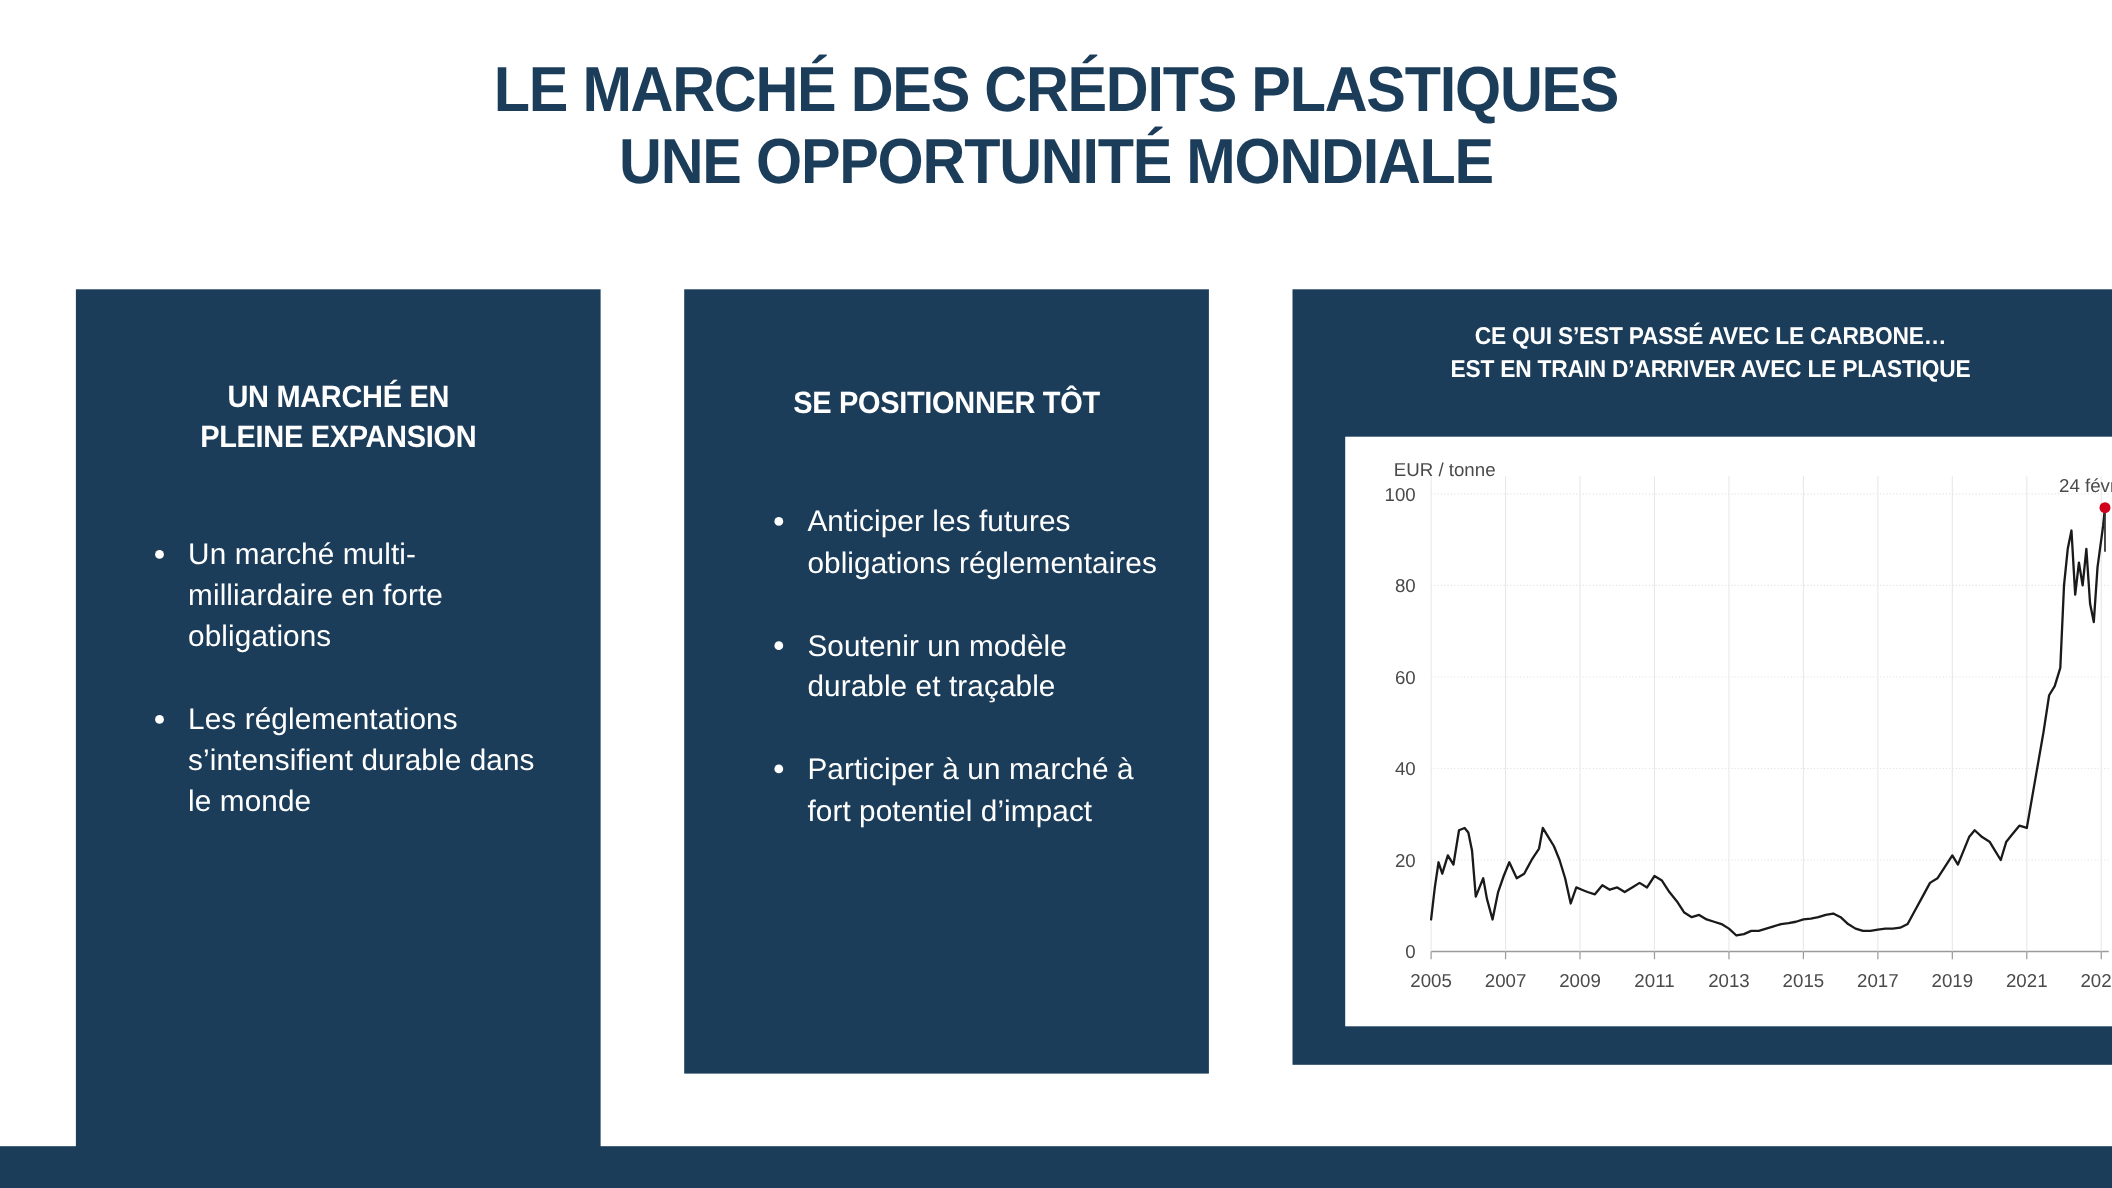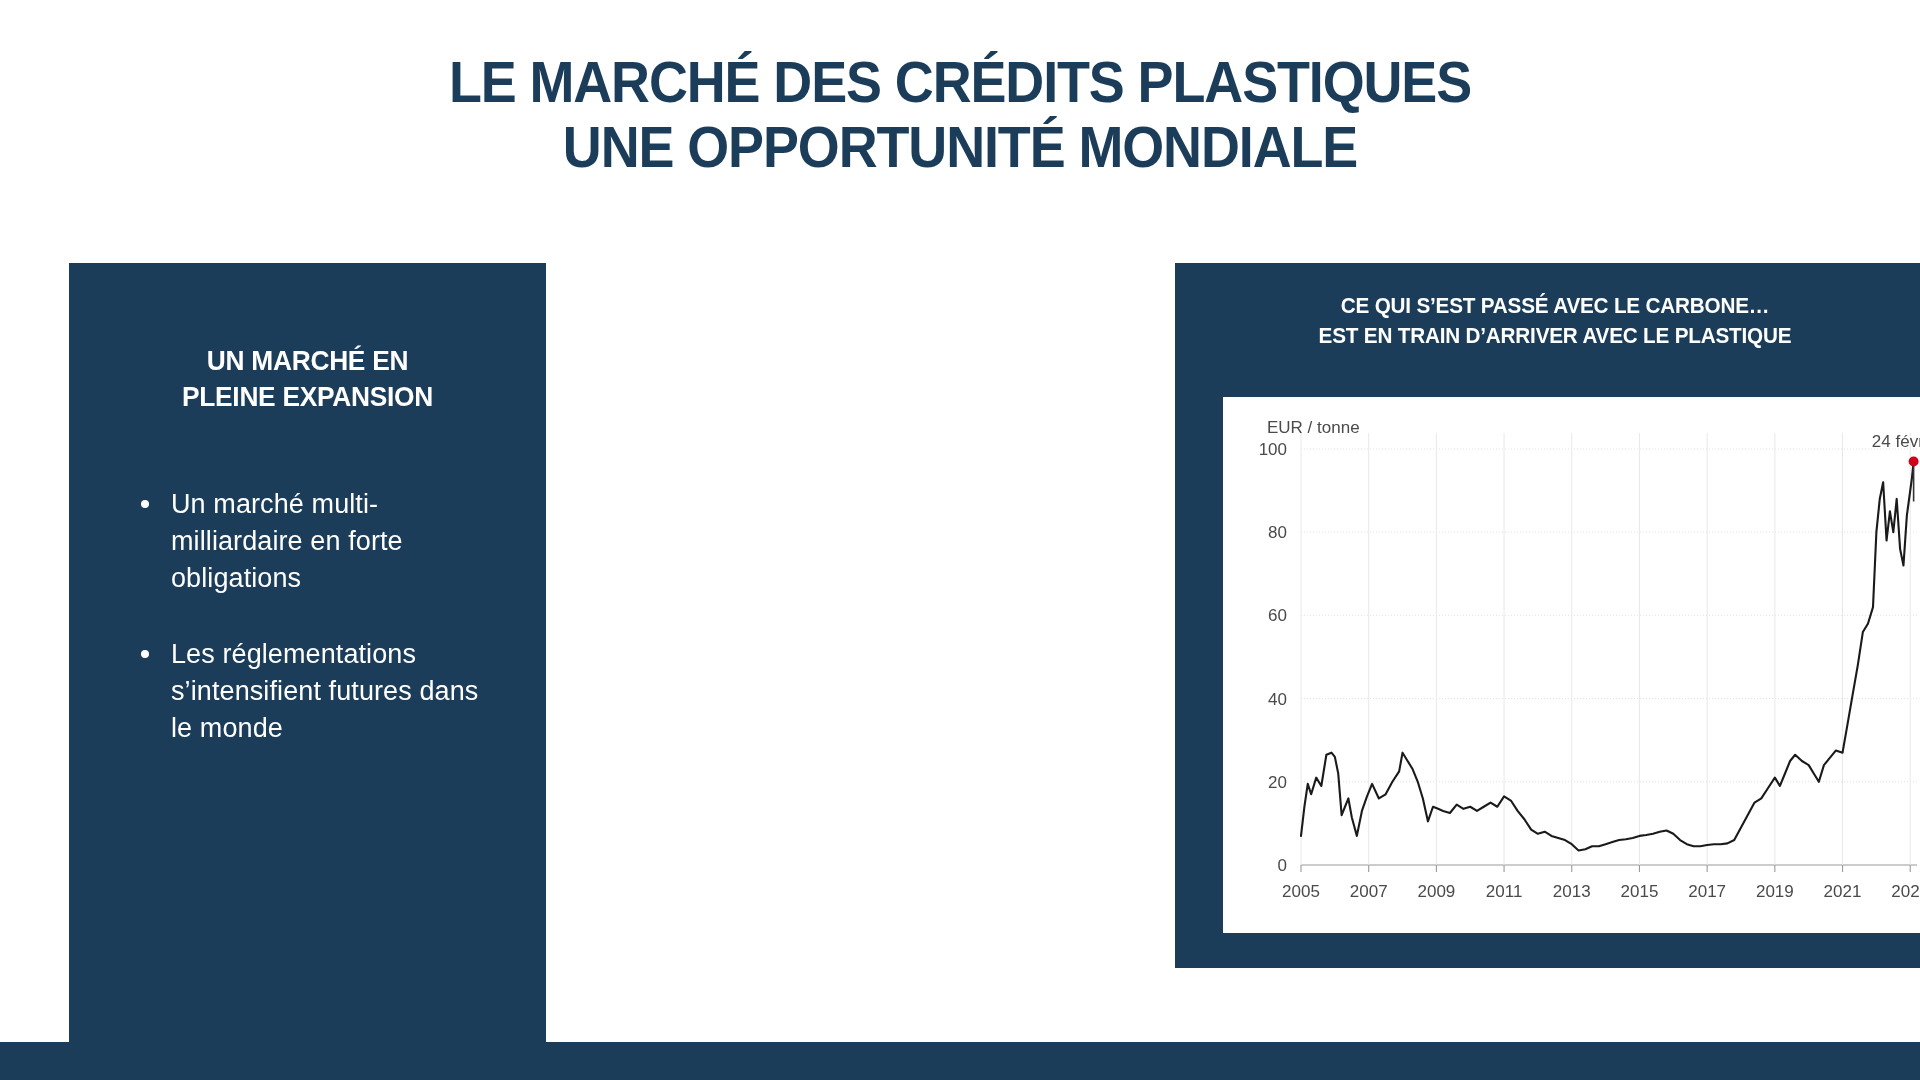--- a/index.html
+++ b/index.html
@@ -134,24 +134,32 @@
 
 <div class="cards">
 
   <div class="card card-1">
     <div class="card-heading">
       <span>UN MARCHÉ EN</span><br>
       <span>PLEINE EXPANSION</span>
     </div>
     <ul class="bullets">
       <li>Un marché multi-milliardaire en forte obligations</li>
-      <li>Les réglementations s’intensifient futures dans le monde</li>
+      <li>Les réglementations s’intensifient durable dans le monde</li>
     </ul>
   </div>
 
+  <div class="card card-2">
+    <div class="card-heading">SE POSITIONNER TÔT</div>
+    <ul class="bullets">
+      <li>Anticiper les futures obligations réglementaires</li>
+      <li>Soutenir un modèle durable et traçable</li>
+      <li>Participer à un marché à fort potentiel d’impact</li>
+    </ul>
+  </div>
 
   <div class="card card-3">
     <div class="card-heading">
       <span>CE QUI S’EST PASSÉ AVEC LE CARBONE…</span><br>
       <span>EST EN TRAIN D’ARRIVER AVEC LE PLASTIQUE</span>
     </div>
 
     <div class="chart-panel">
       <svg class="chart-svg" viewBox="0 0 712 536">
         <rect x="0" y="0" width="712" height="536" fill="#ffffff"></rect>

